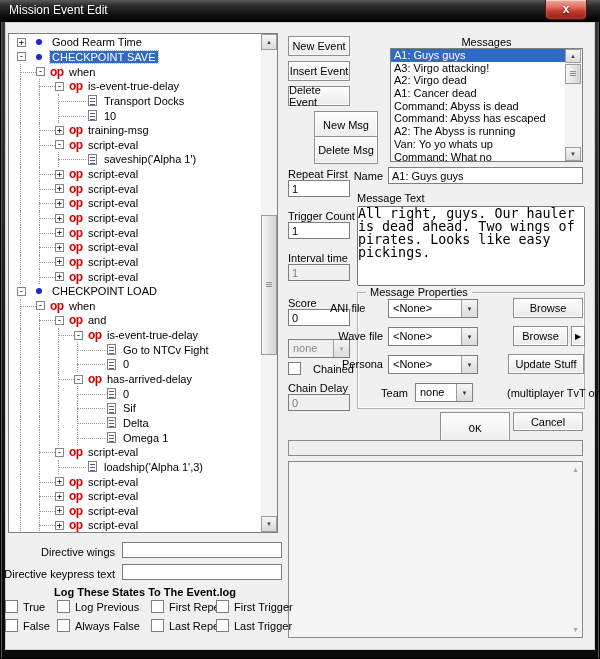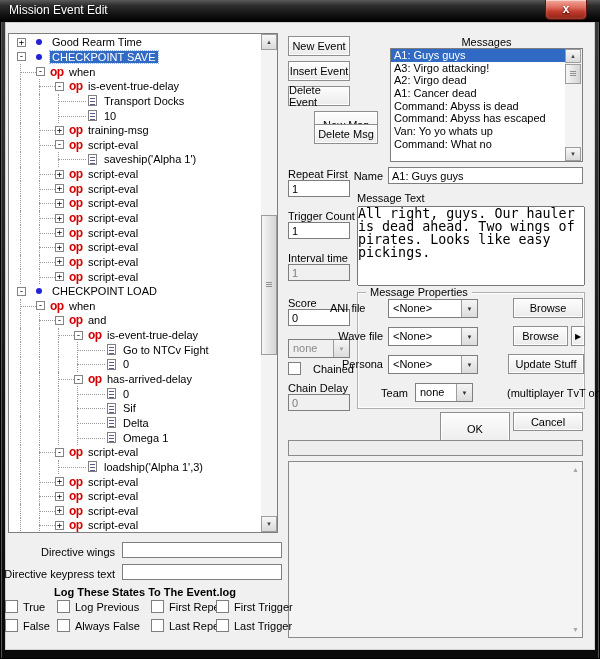--- a/index.html
+++ b/index.html
@@ -400,31 +400,32 @@
       <div class="sbtn" style="left:0; top:0;">▲</div>
       <div class="sthumb" style="top:181px; height:140px;"></div>
       <div class="sbtn" style="left:0; bottom:0;">▼</div>
     </div>
   </div>
 
   <div class="btn" style="left:288px; top:36px;  width:62px; height:20px;">New Event</div>
   <div class="btn" style="left:288px; top:61px;  width:62px; height:20px;">Insert Event</div>
   <div class="btn" style="left:288px; top:86px;  width:62px; height:20px;">Delete Event</div>
   <div class="btn" style="left:314px; top:111px; width:64px; height:28px;">New Msg</div>
-  <div class="btn" style="left:314px; top:124px; width:64px; height:20px;">Delete Msg</div>
+  <div class="btn" style="left:314px; top:136px; width:64px; height:28px;">Delete Msg</div>
 
   <div class="lbl" style="left:390px; top:36px; width:193px; text-align:center;">Messages</div>
   <div id="msglist">
     <div id="msg-items">
         <div class="mrow msel">A1: Guys guys</div>
         <div class="mrow">A3: Virgo attacking!</div>
         <div class="mrow">A2: Virgo dead</div>
         <div class="mrow">A1: Cancer dead</div>
         <div class="mrow">Command: Abyss is dead</div>
         <div class="mrow">Command: Abyss has escaped</div>
+        <div class="mrow">A2: The Abyss is running</div>
         <div class="mrow">Van: Yo yo whats up</div>
         <div class="mrow">Command: What no</div>
       </div>
     <div class="sb" style="right:0; top:0; width:17px; height:112px;">
       <div class="sbtn" style="left:0; top:0; height:14px;">▲</div>
       <div class="sthumb" style="top:15px; height:20px;"></div>
       <div class="sbtn" style="left:0; bottom:0; height:14px;">▼</div>
     </div>
   </div>
 
@@ -478,21 +479,21 @@
   </div>
   <div class="btn" style="left:508px; top:354px; width:76px; height:20px;">Update Stuff</div>
 
   <div class="lbl" style="left:350px; top:387px; width:58px; text-align:right;">Team</div>
   <div class="combo" style="left:415px; top:383px; width:58px;">
     <span class="ctext">none</span>
     <span class="cbtn">▼</span>
   </div>
   <div class="lbl" style="left:507px; top:387px;">(multiplayer TvT only)</div>
 
-  <div class="btn" style="left:440px; top:412px; width:70px; height:34px;">OK</div>
+  <div class="btn" style="left:440px; top:412px; width:70px; height:34px;font-family:Liberation Mono, monospace;">OK</div>
   <div class="btn" style="left:513px; top:412px; width:70px; height:19px;">Cancel</div>
 
   <div id="emptyline"></div>
   <div id="bigbox">
     <span class="garr" style="top:4px;">▲</span>
     <span class="garr" style="bottom:4px;">▼</span>
   </div>
 
   <div class="lbl" style="left:0px; top:546px; width:115px; text-align:right;">Directive wings</div>
   <input class="field" style="left: 122px; top: 542px; width: 160px; height: 16px;" value="">

